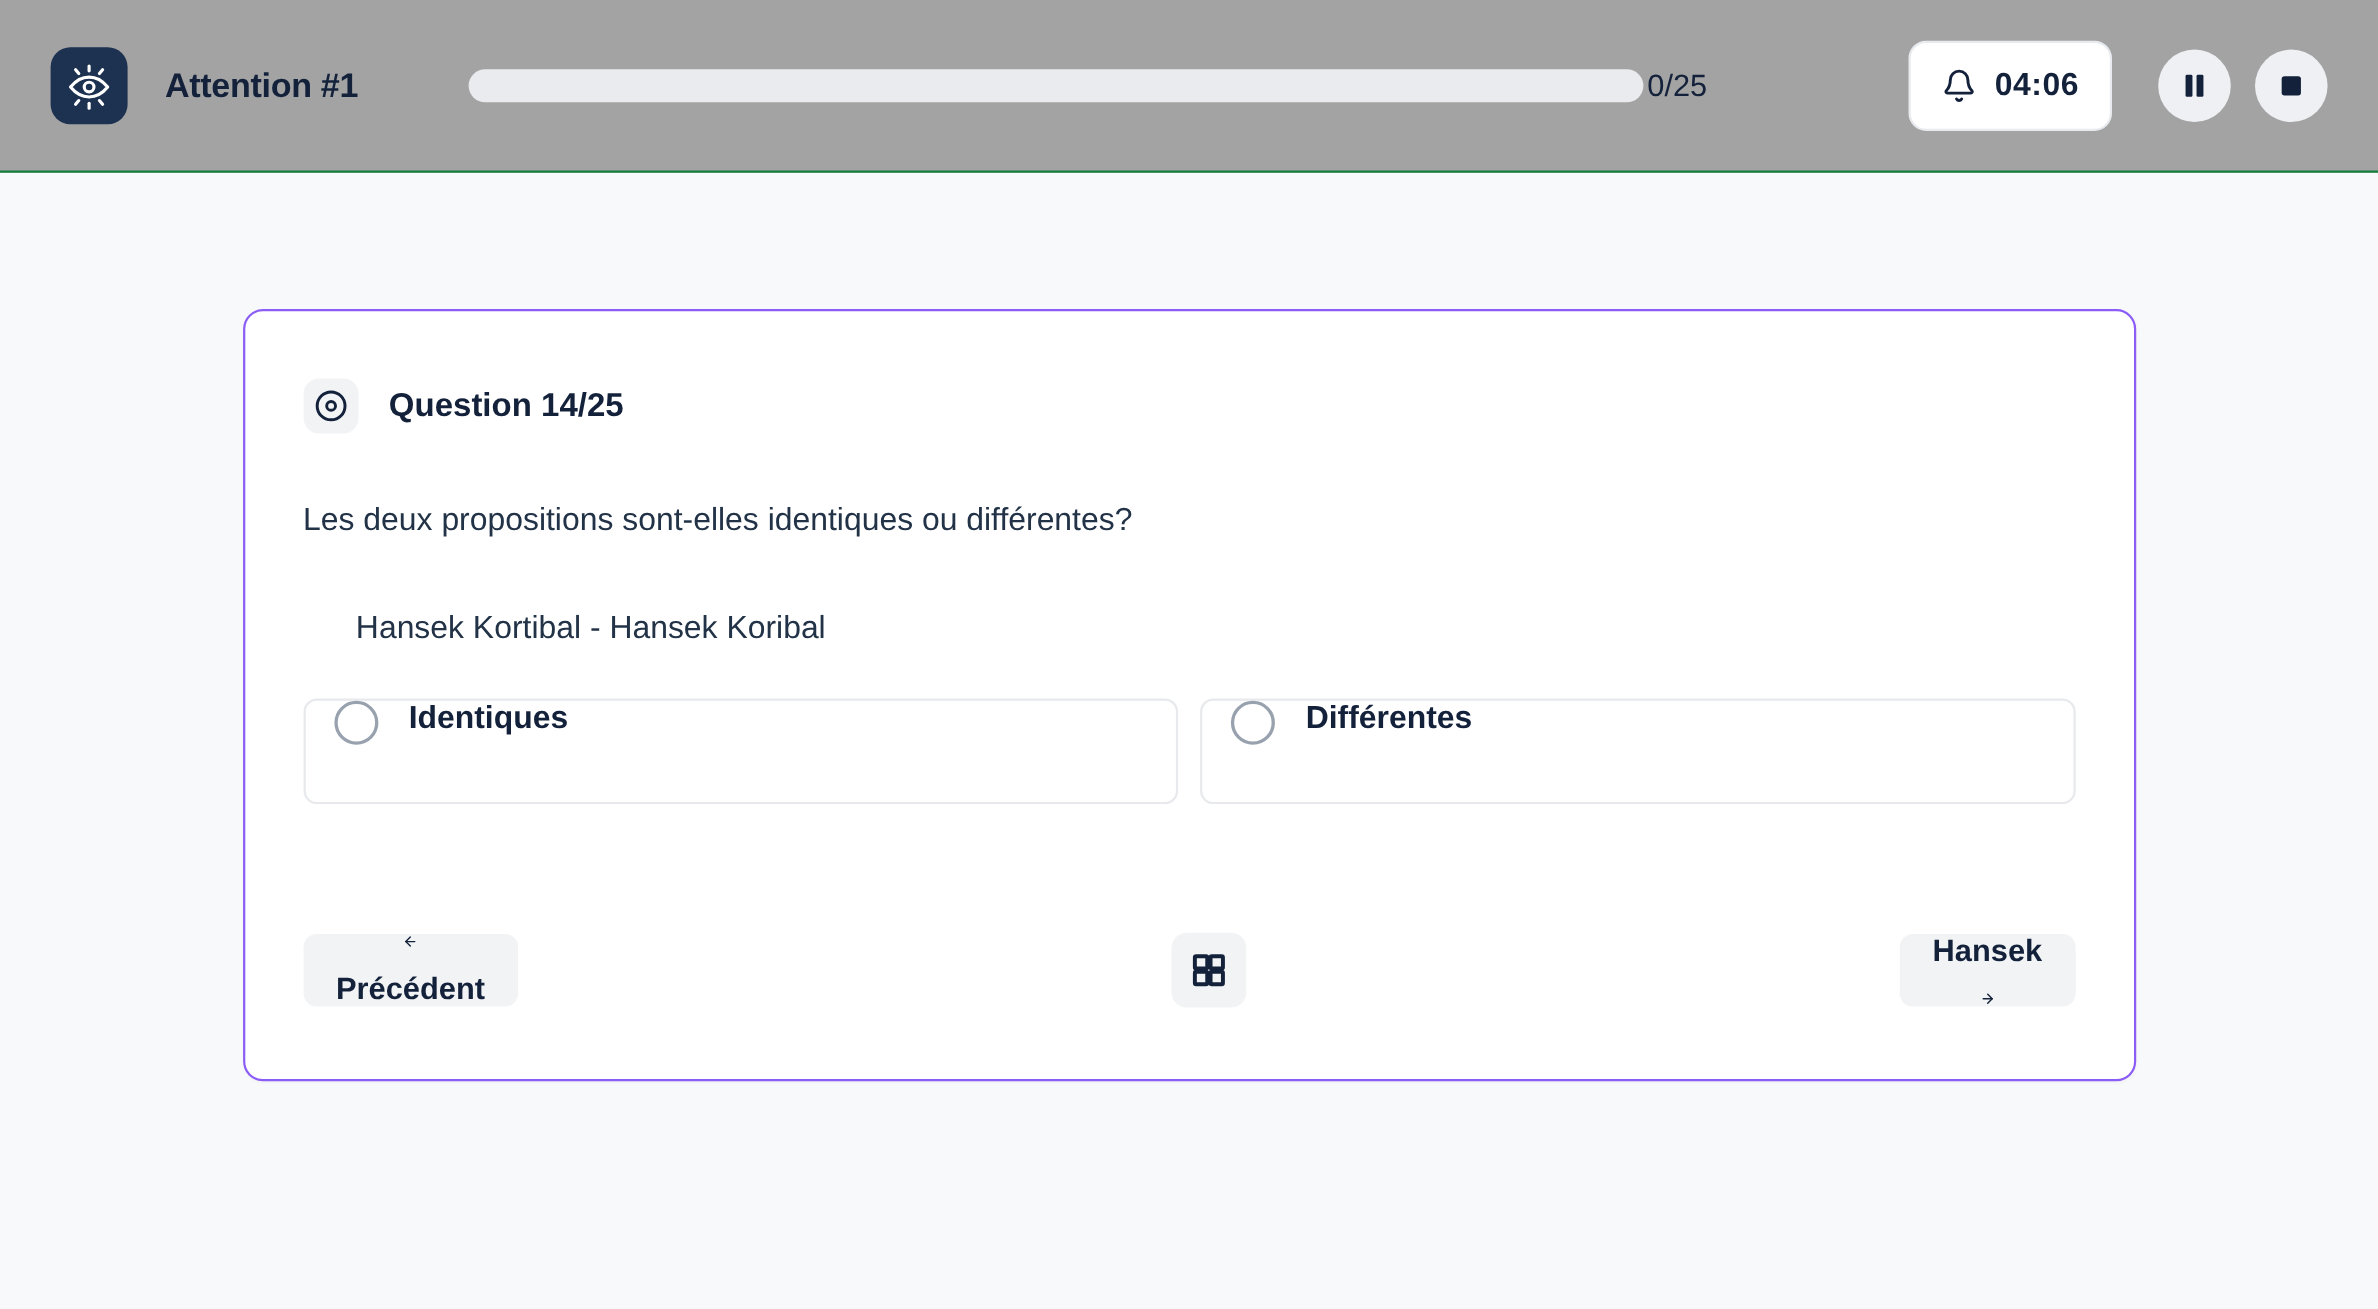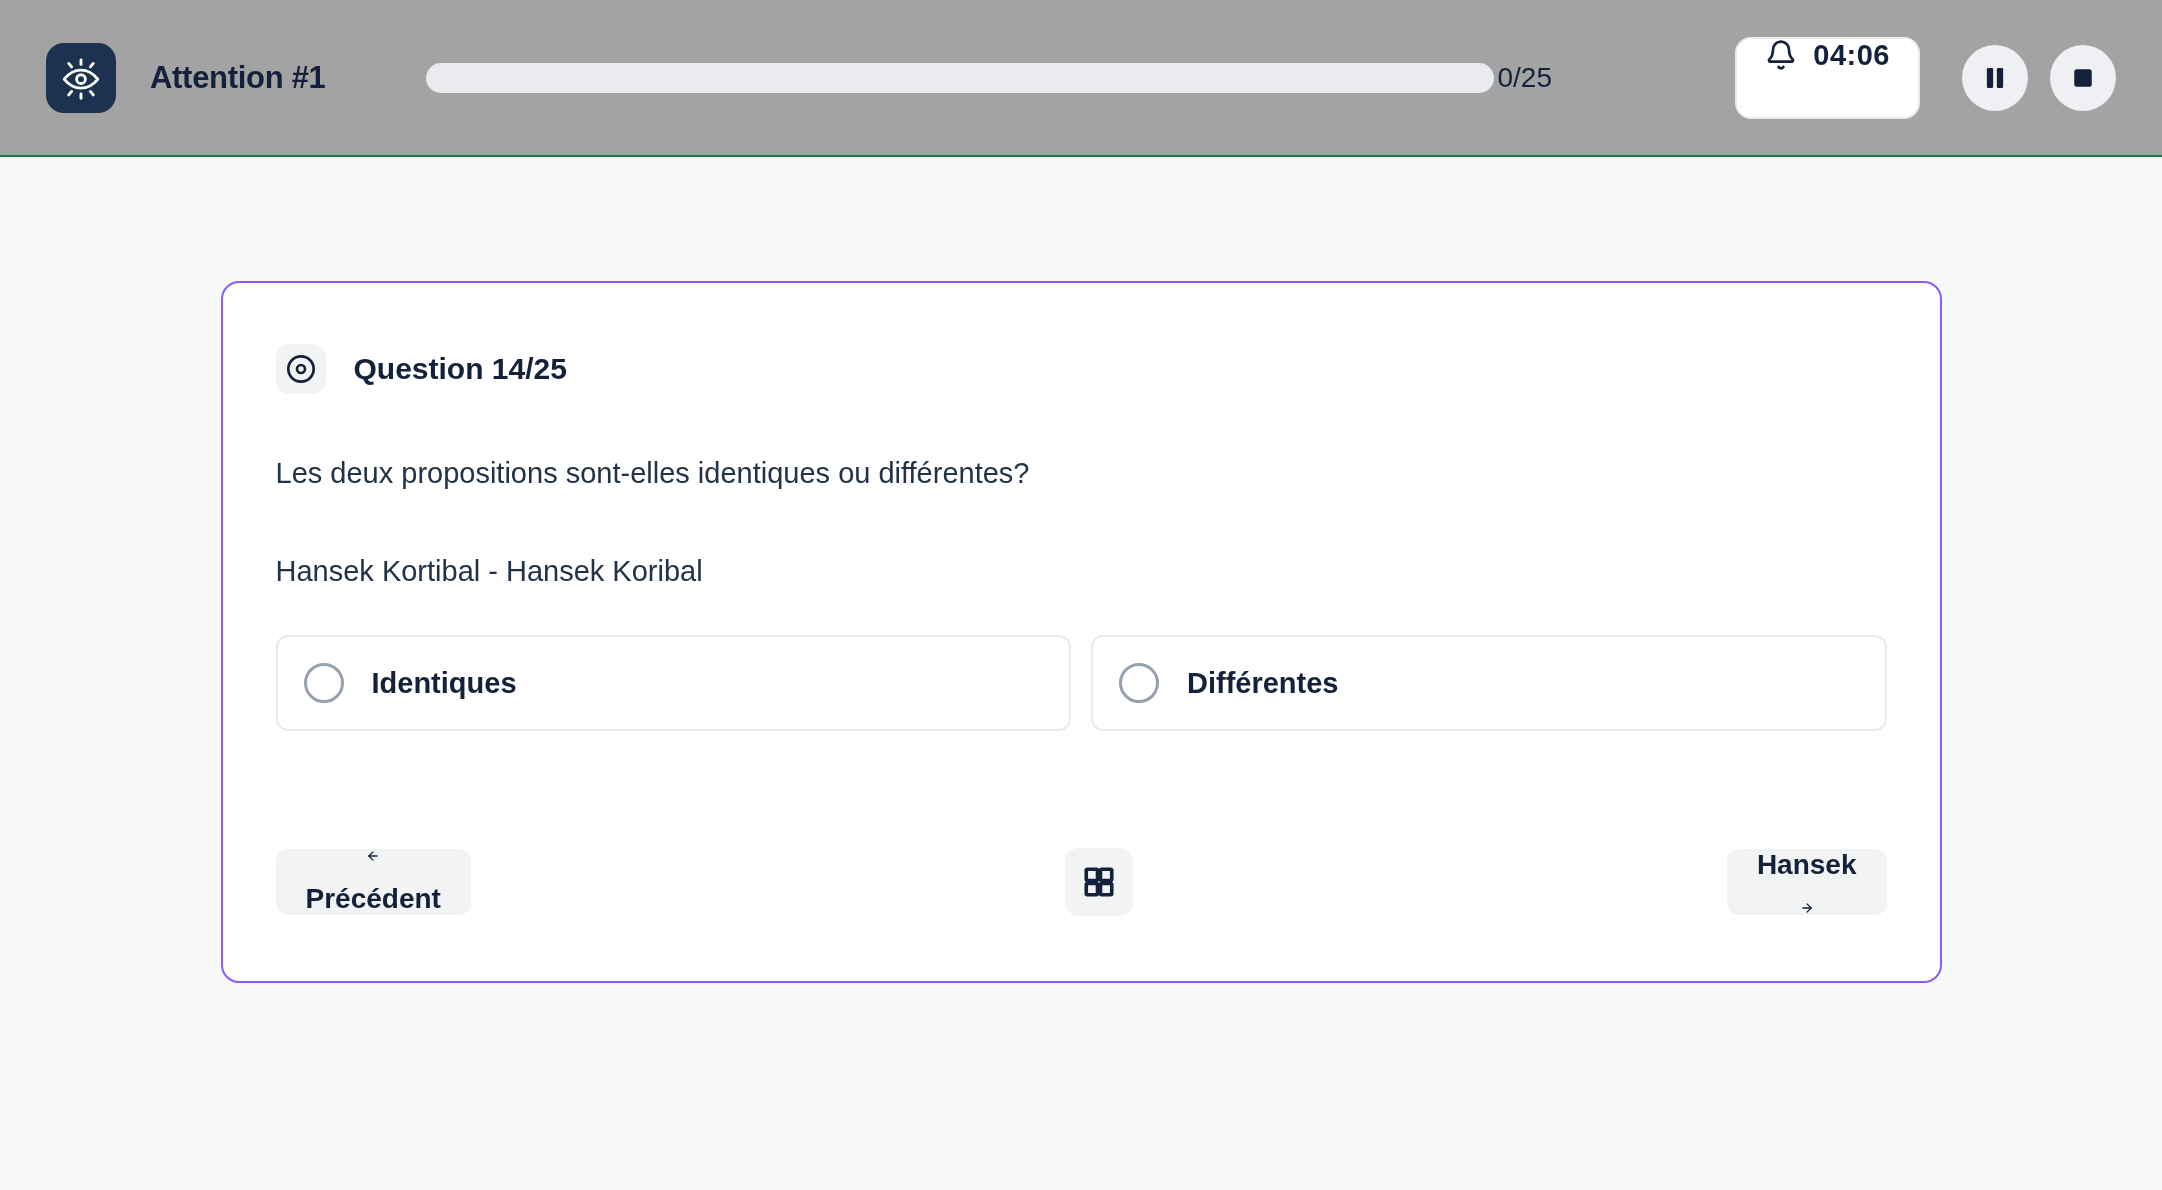--- a/index.html
+++ b/index.html
@@ -42,21 +42,21 @@
   }
   .progress{
     flex:none;width:1068px;height:30px;border-radius:15px;
     background:var(--progress-track);margin-left:100px;overflow:hidden;
   }
   .progress-fill{height:100%;width:0%;background:var(--logo-bg);border-radius:15px;}
   .progress-count{font-size:28px;color:var(--text-primary);margin-left:4px;white-space:nowrap;}
   .timer-pill{
     margin-left:auto;height:82px;padding:0 28px;
     border:2px solid #e7ebef;border-radius:16px;background:#fff;
-    display:flex;align-items:flex-start;gap:16px;
+    display:flex;align-items:center;gap:16px;
   }
   .timer-pill svg{width:32px;height:32px;stroke:var(--text-primary);fill:none;stroke-width:2;stroke-linecap:round;stroke-linejoin:round;}
   .timer-value{font-size:29px;font-weight:700;color:var(--text-primary);letter-spacing:0.5px;}
   .circle-btn{
     width:66px;height:66px;border-radius:50%;border:none;cursor:pointer;
     background:#eef0f3;display:flex;align-items:center;justify-content:center;flex:none;
   }
   .circle-btn.pause{margin-left:42px;}
   .circle-btn.stop{margin-left:22px;}
   .circle-btn svg{width:30px;height:30px;fill:var(--text-primary);}
@@ -70,26 +70,26 @@
   }
   .q-head{display:flex;align-items:center;gap:28px;}
   .q-badge{
     width:50px;height:50px;border-radius:14px;background:var(--muted-bg);
     display:flex;align-items:center;justify-content:center;flex:none;
   }
   .q-badge svg{width:32px;height:32px;stroke:var(--text-primary);fill:none;stroke-width:2;}
   .q-counter{margin:0;font-size:30px;font-weight:700;color:var(--text-primary);}
   .q-text{margin:0;font-size:29px;line-height:34px;color:var(--text-body);}
   .q-prompt{margin-top:62px;}
-  .q-stimulus{margin-top:64px;}
+  .q-stimulus{margin-top:64px;margin-left:48px;}
   .q-instruction{margin-top:59px;}
   .options{display:flex;gap:20px;margin-top:47px;}
   .option{
     flex:1;height:96px;border:2px solid #e7e9ec;border-radius:12px;background:#fff;
-    display:flex;align-items:center;padding-left:26px;gap:28px;cursor:pointer;
+    display:flex;align-items:flex-start;padding-left:26px;gap:28px;cursor:pointer;
   }
   .radio{
     width:40px;height:40px;border-radius:50%;
     border:3px solid var(--radio-border);background:#fff;flex:none;
   }
   .option-label{font-size:29px;font-weight:700;color:var(--text-primary);}
   
   .nav{margin-top:117px;display:flex;align-items:center;justify-content:space-between;}
   .nav-btn{
     height:66px;border:none;border-radius:12px;background:var(--muted-bg);

